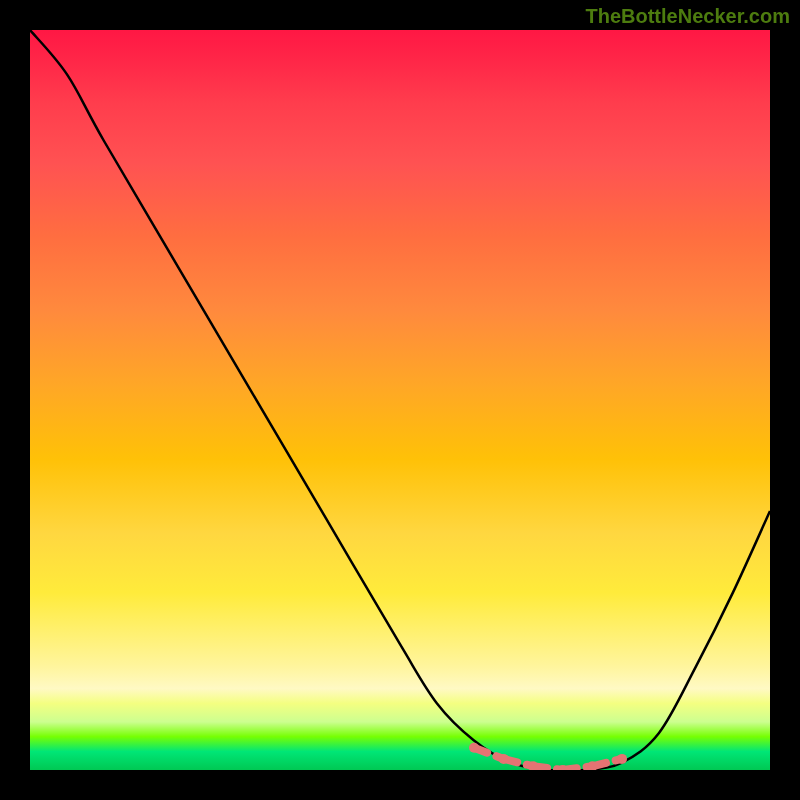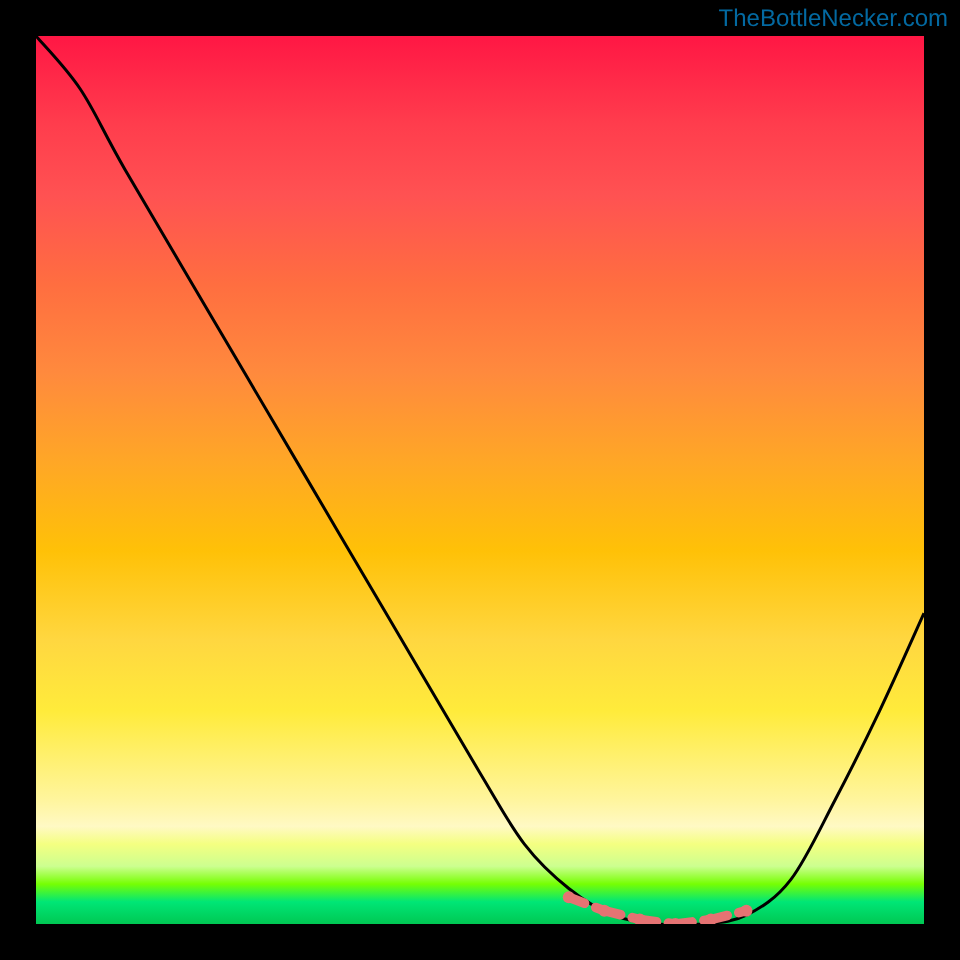--- a/index.html
+++ b/index.html
@@ -8,23 +8,23 @@
       height: 800px;
       background: #000;
       position: relative;
       font-family: Arial, sans-serif;
     }
     
     .watermark {
       position: absolute;
       top: 5px;
       right: 10px;
-      color: #0369a1;
+      color: #4d7c0f;
       font-size: 20px;
-      font-weight: normal;
+      font-weight: bold;
       z-index: 10;
     }
     
     .chart-area {
       position: absolute;
       top: 30px;
       left: 30px;
       width: 740px;
       height: 740px;
       background: linear-gradient(to bottom, 

